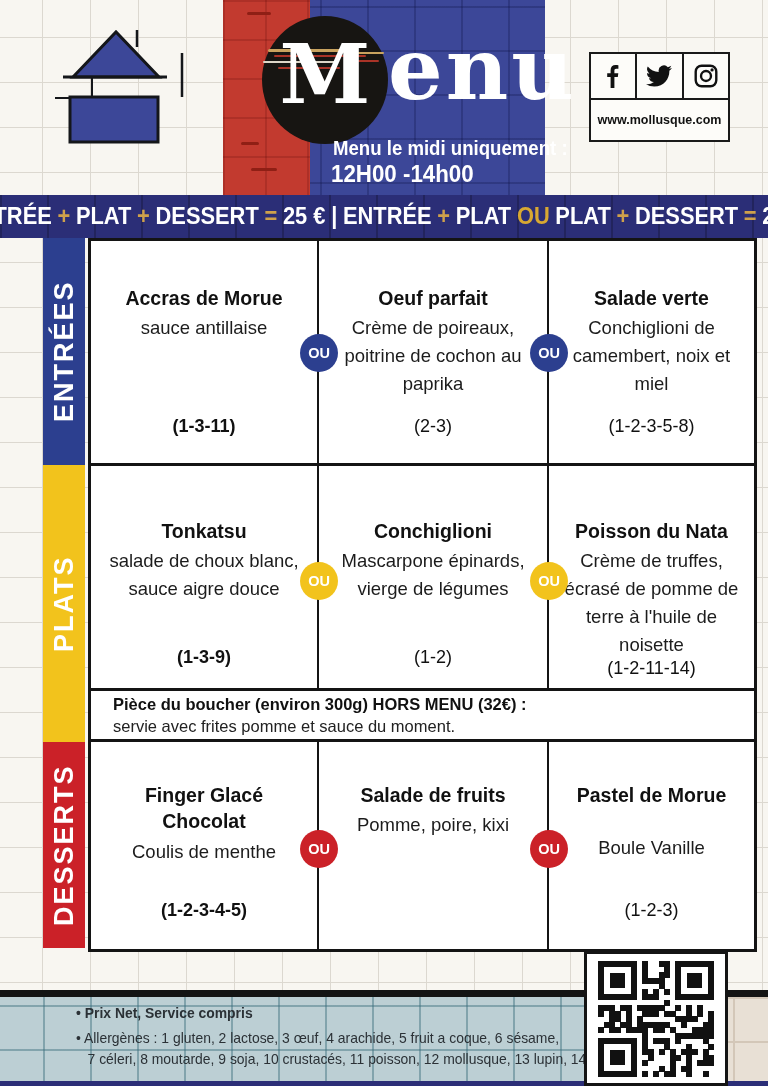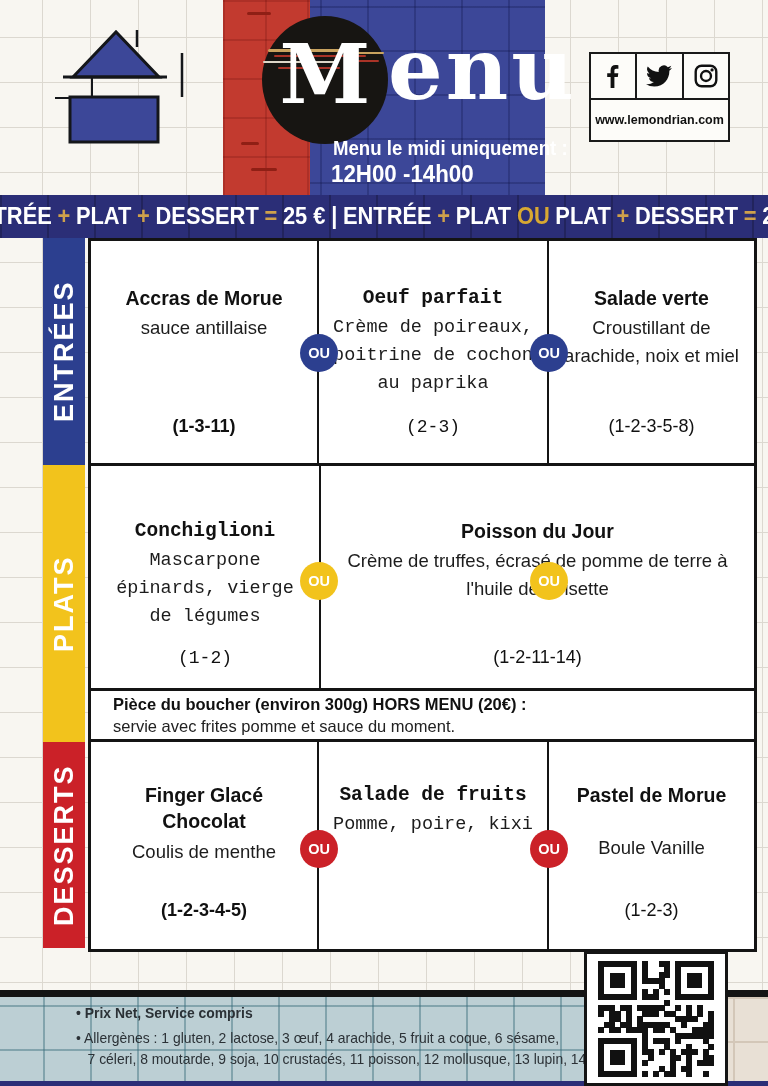--- a/index.html
+++ b/index.html
@@ -90,21 +90,21 @@
   }
   .mrow{position:relative;display:flex;border-bottom:3px solid #141414;}
   .r1{height:222px;}
   .r2{height:222px;}
   .r3{height:207px;border-bottom:none;}
   .cell{
     box-sizing:border-box;display:flex;flex-direction:column;align-items:center;text-align:center;
     padding:44px 14px 26px 14px;
   }
   .c1{width:228px;border-right:2px solid #141414;}
-  .c2{width:230px;border-right:2px solid #141414;font-family:Liberation Mono, monospace;}
+  .c2{width:230px;border-right:2px solid #141414;}
   .c3{flex:1;}
   .r2 .cell{padding-top:52px;padding-bottom:20px;}
   .r3 .cell{padding-top:40px;padding-bottom:28px;}
   .dish-title{font-weight:700;font-size:19.5px;line-height:1.35;color:#111;}
   .dish-desc{font-size:18.5px;line-height:1.5;margin-top:3px;color:#1c1c1c;}
   .dish-allerg{margin-top:auto;font-size:18px;color:#111;}
   .dish-allerg.bold{font-weight:700;}
   .ou-badge{
     position:absolute;width:38px;height:38px;border-radius:50%;z-index:3;
     display:flex;align-items:center;justify-content:center;
@@ -202,21 +202,21 @@
             </svg>
         </div>
         <div class="social-cell">
           <svg width="26" height="26" viewBox="0 0 24 24" fill="none">
               <rect x="2.5" y="2.5" width="19" height="19" rx="5.5" stroke="#111" stroke-width="2.2"></rect>
               <circle cx="12" cy="12" r="4.6" stroke="#111" stroke-width="2.2"></circle>
               <circle cx="17.6" cy="6.4" r="1.5" fill="#111"></circle>
             </svg>
         </div>
       </div>
-      <div class="url-row">www.lemondrian.com</div>
+      <div class="url-row">www.mollusque.com</div>
     </div>
   </div>
 
   <div class="banner">
     <div class="banner-inner">
       <span>ENTRÉE</span><span class="acc">+</span><span>PLAT</span><span class="acc">+</span><span>DESSERT</span><span class="acc">=</span><span>25 €</span><span>|</span><span>ENTRÉE</span><span class="acc">+</span><span>PLAT</span><span class="acc-ou">OU</span><span>PLAT</span><span class="acc">+</span><span>DESSERT</span><span class="acc">=</span><span>21 €</span>
     </div>
   </div>
 
   <div class="sidebar sb-blue">
@@ -237,44 +237,49 @@
         <div class="dish-desc">sauce antillaise</div>
         <div class="dish-allerg bold">(1-3-11)</div>
       </div>
       <div class="cell c2">
         <div class="dish-title">Oeuf parfait</div>
         <div class="dish-desc">Crème de poireaux, poitrine de cochon au paprika</div>
         <div class="dish-allerg">(2-3)</div>
       </div>
       <div class="cell c3">
         <div class="dish-title">Salade verte</div>
-        <div class="dish-desc">Croustillant de arachide, noix et miel</div>
+        <div class="dish-desc">Conchiglioni de camembert, noix et miel</div>
         <div class="dish-allerg">(1-2-3-5-8)</div>
       </div>
       <div class="ou-badge ou-a">OU</div>
       <div class="ou-badge ou-b">OU</div>
     </div>
 
     <div class="mrow r2">
+      <div class="cell c1">
+        <div class="dish-title">Tonkatsu</div>
+        <div class="dish-desc">salade de choux blanc, sauce aigre douce</div>
+        <div class="dish-allerg bold">(1-3-9)</div>
+      </div>
       <div class="cell c2">
         <div class="dish-title">Conchiglioni</div>
         <div class="dish-desc">Mascarpone épinards, vierge de légumes</div>
         <div class="dish-allerg">(1-2)</div>
       </div>
       <div class="cell c3">
-        <div class="dish-title">Poisson du Jour</div>
+        <div class="dish-title">Poisson du Nata</div>
         <div class="dish-desc">Crème de truffes, écrasé de pomme de terre à l'huile de noisette</div>
         <div class="dish-allerg">(1-2-11-14)</div>
       </div>
       <div class="ou-badge ou-a">OU</div>
       <div class="ou-badge ou-b">OU</div>
     </div>
 
     <div class="butcher">
-      <div class="butcher-bold">Pièce du boucher (environ 300g) HORS MENU (20€) :</div>
+      <div class="butcher-bold">Pièce du boucher (environ 300g) HORS MENU (32€) :</div>
       <div class="butcher-reg">servie avec frites pomme et sauce du moment.</div>
     </div>
 
     <div class="mrow r3">
       <div class="cell c1">
         <div class="dish-title">Finger Glacé Chocolat</div>
         <div class="dish-desc">Coulis de menthe</div>
         <div class="dish-allerg bold">(1-2-3-4-5)</div>
       </div>
       <div class="cell c2">

